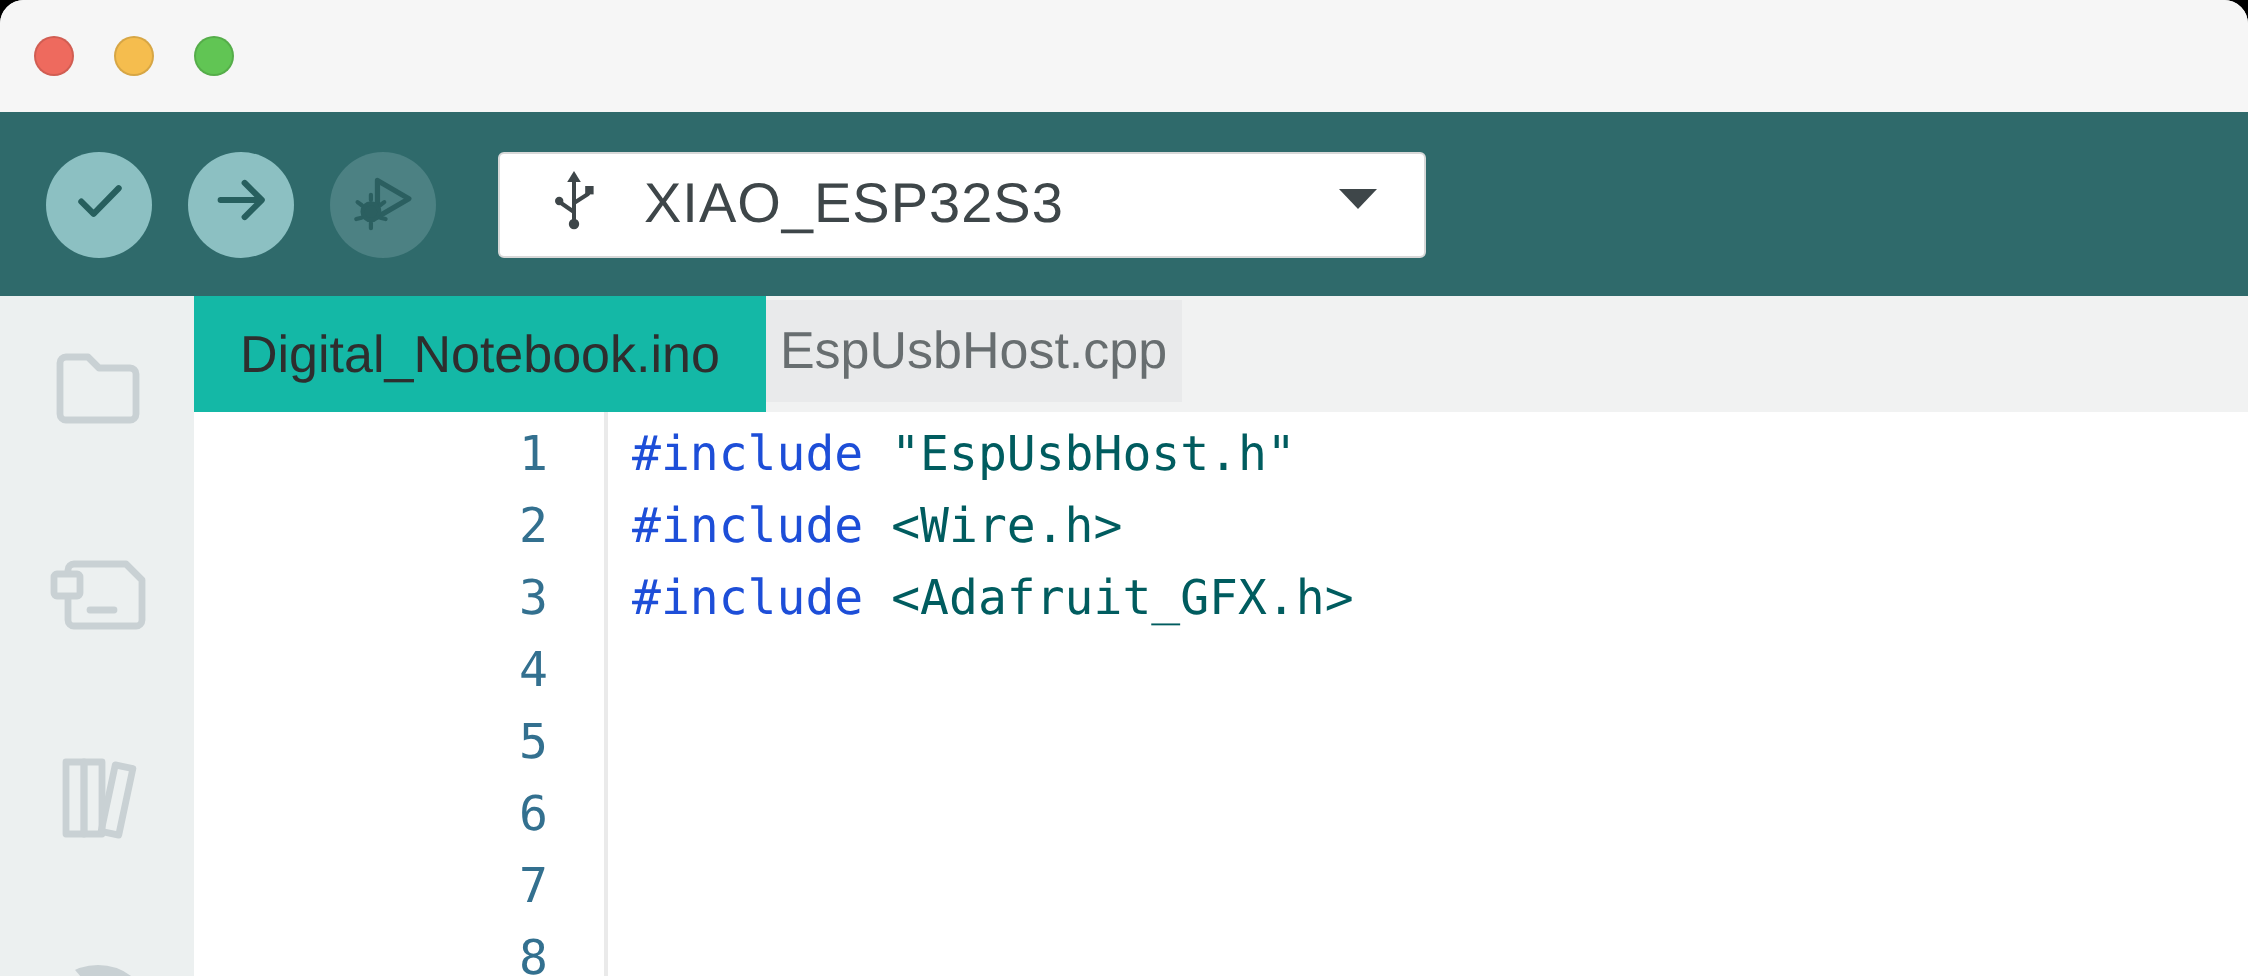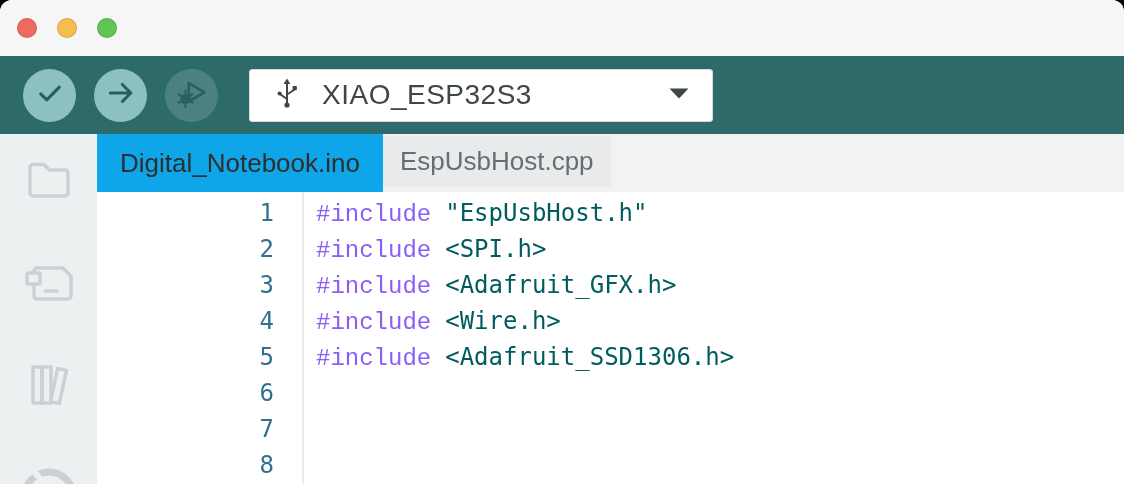--- a/index.html
+++ b/index.html
@@ -5,48 +5,48 @@
   html,body{margin:0;padding:0;background:#000;}
   .window{
     position:relative;width:1124px;height:488px;overflow:hidden;
     border-radius:12px 12px 0 0;background:#fff;
     font-family:"Liberation Sans", sans-serif;
   }
   
   .titlebar{height:56px;background:#f6f6f6;display:flex;align-items:center;padding-left:17px;}
   .light{width:20px;height:20px;border-radius:50%;margin-right:20px;box-sizing:border-box;border:1px solid rgba(0,0,0,0.12);}
   
-  .toolbar{height:78px;background:#2f6a6b;display:flex;align-items:center;padding-left:23px;}
+  .toolbar{height:92px;background:#2f6a6b;display:flex;align-items:center;padding-left:23px;}
   .tool-btn{width:53px;height:53px;border-radius:50%;background:#8cc0c2;display:flex;align-items:center;justify-content:center;margin-right:18px;flex:none;}
   .tool-btn.disabled{background:#4c8183;}
   .board-selector{margin-left:13px;width:464px;height:53px;background:#fff;border:1px solid #d8d8d8;border-radius:3px;display:flex;align-items:center;padding:0 22px;box-sizing:border-box;}
   .board-label{font-size:28px;color:#3e4649;margin-left:20px;letter-spacing:0.5px;}
   .caret{margin-left:auto;}
   
   .main{display:flex;height:350px;}
   .sidebar{width:97px;background:#ecf0f0;position:relative;flex:none;}
   .side-icon{position:absolute;left:50%;transform:translateX(-50%);}
   .si-folder{top:21px;}
   .si-boards{top:126px;}
   .si-library{top:226px;}
   .si-debug{top:332px;width:60px;height:18px;overflow:hidden;}
   .content{flex:1;display:flex;flex-direction:column;min-width:0;}
   
   .tabstrip{height:58px;background:#f1f2f2;display:flex;align-items:flex-start;}
   .tab{display:flex;align-items:center;font-size:26px;white-space:nowrap;box-sizing:border-box;}
-  .tab.active{background:#0ea5e9;color:#2e2e2e;height:58px;padding:0 23px;align-items:center;}
-  .tab.inactive{background:#e9eaeb;color:#686e70;height:51px;margin-top:2px;padding:0 17px;}
+  .tab.active{background:#14b8a6;color:#2e2e2e;height:58px;padding:0 23px;align-items:center;}
+  .tab.inactive{background:#e9eaeb;color:#686e70;height:51px;margin-top:2px;padding:0 7px;}
   .tab-gap{width:8px;flex:none;}
   
   .editor{flex:1;display:flex;background:#fff;font-family:"DejaVu Sans Mono", monospace;font-size:24px;}
   .gutter{width:207px;flex:none;border-right:2px solid #eaeaea;box-sizing:border-box;padding-top:3px;text-align:right;color:#33708f;}
   .ln{height:36px;line-height:36px;padding-right:28px;}
   .code{padding-top:3px;padding-left:12px;overflow:hidden;}
   .code-line{height:36px;line-height:36px;white-space:pre;}
-  .kw{color:#8b5cf6;font-family:Liberation Mono, monospace;}
+  .kw{color:#1d4ed8;}
   .str{color:#005c5f;margin-left:14px;}
 </style>
 </head>
 <body>
 
 <div class="window">
 
   <div class="titlebar">
     <div class="light" style="background:#ee6a5e"></div>
     <div class="light" style="background:#f5bd4e"></div>
@@ -161,23 +161,21 @@
           <div class="ln">2</div>
           <div class="ln">3</div>
           <div class="ln">4</div>
           <div class="ln">5</div>
           <div class="ln">6</div>
           <div class="ln">7</div>
           <div class="ln">8</div>
         </div>
         <div class="code">
           <div class="code-line"><span class="kw">#include</span><span class="str">"EspUsbHost.h"</span></div>
-          <div class="code-line"><span class="kw">#include</span><span class="str">&lt;SPI.h&gt;</span></div>
+          <div class="code-line"><span class="kw">#include</span><span class="str">&lt;Wire.h&gt;</span></div>
           <div class="code-line"><span class="kw">#include</span><span class="str">&lt;Adafruit_GFX.h&gt;</span></div>
-          <div class="code-line"><span class="kw">#include</span><span class="str">&lt;Wire.h&gt;</span></div>
-          <div class="code-line"><span class="kw">#include</span><span class="str">&lt;Adafruit_SSD1306.h&gt;</span></div>
           <div class="code-line"><span class="kw"></span><span class="str"></span></div>
         </div>
       </div>
 
     </div>
   </div>
 </div>
 
 </body></html>

